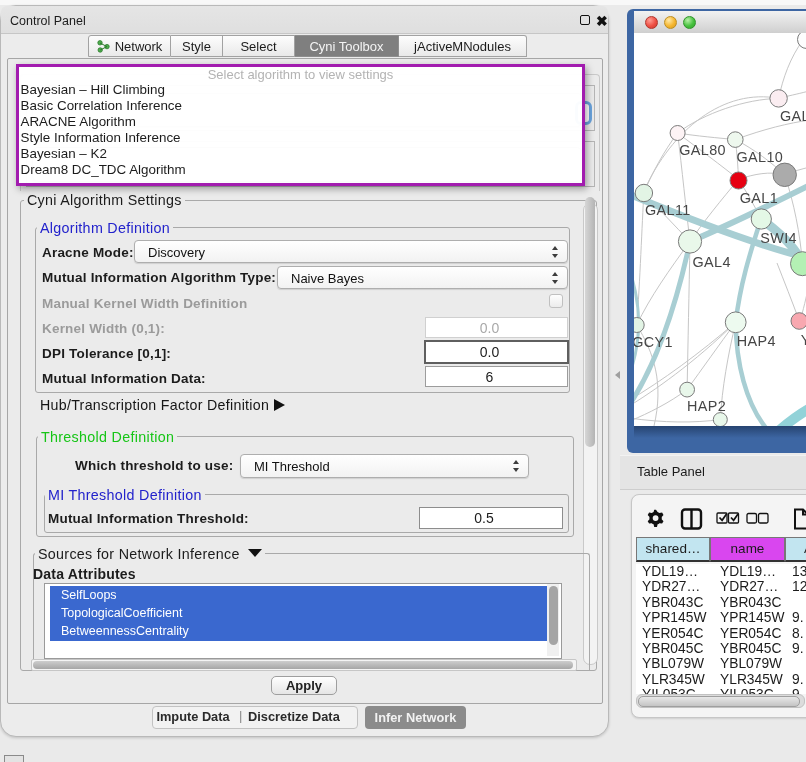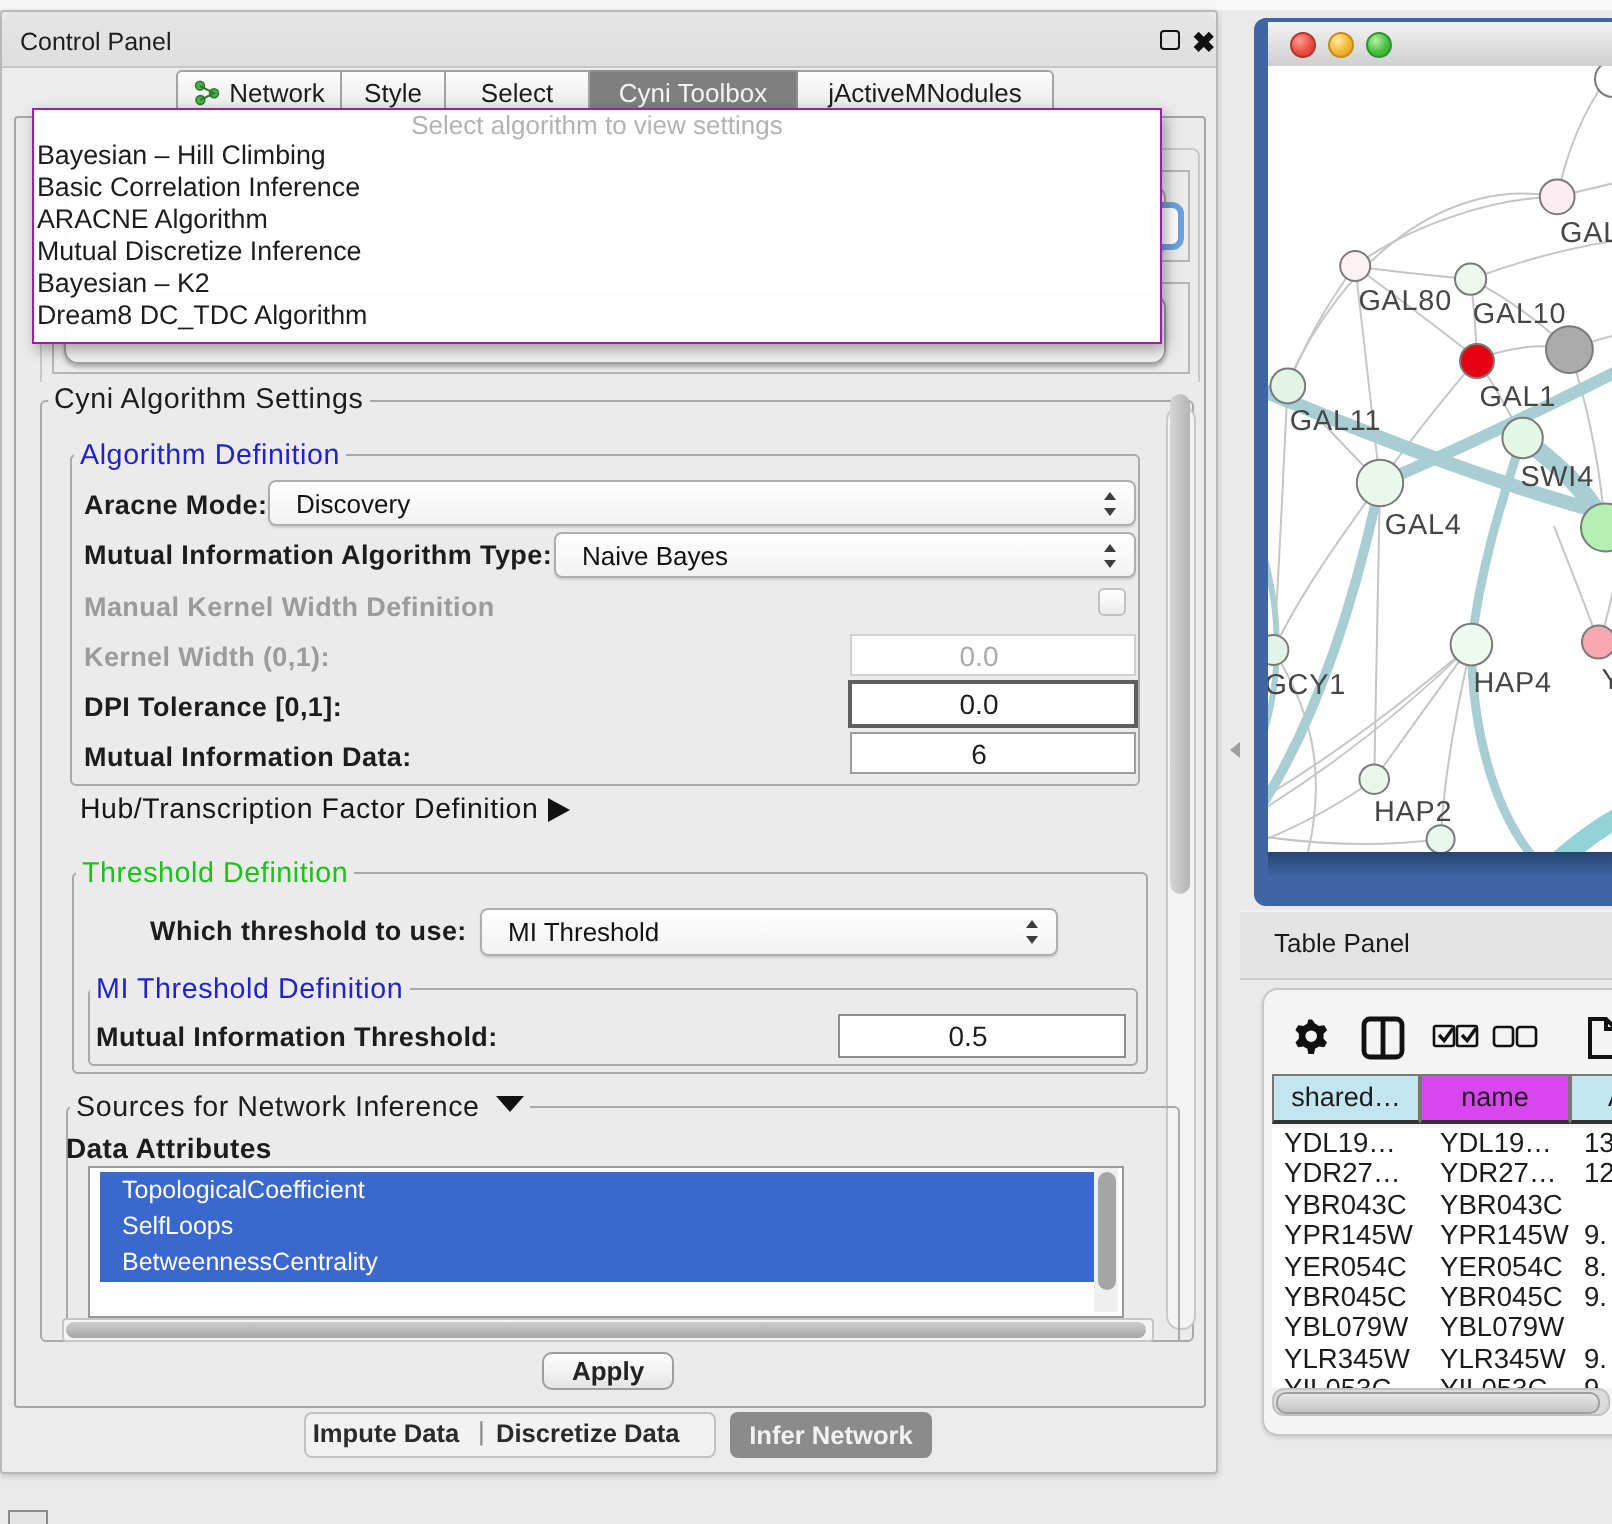--- a/index.html
+++ b/index.html
@@ -2,21 +2,21 @@
 <html><head>
 <meta charset="utf-8">
 <style>
 html,body{margin:0;padding:0}
 body{width:806px;height:762px;position:relative;overflow:hidden;background:#eaeaea;
   font-family:"Liberation Sans",sans-serif;font-size:13px;color:#1c1c1c;}
 .abs{position:absolute}
 .b{font-weight:bold}
 .gray{color:#9b9b9b}
 .cp{position:absolute;left:0px;top:5px;width:607px;height:730px;background:#ececec;
-  border:1px solid #b9b9b9;border-radius:2px;box-shadow:0 1px 3px rgba(0,0,0,.18)}
+  border:1px solid #b9b9b9;border-radius:16px;box-shadow:0 1px 3px rgba(0,0,0,.18)}
 .titlebar{position:absolute;left:0;top:0;width:100%;height:27px;
   background:linear-gradient(#e5e5e5,#dfdfdf);border-bottom:1px solid #c6c6c6;
   border-radius:6px 6px 0 0}
 .combo{position:absolute;border:1px solid #aeaeae;border-radius:4px;
   background:linear-gradient(#ffffff,#f2f2f2);box-shadow:0 1px 1px rgba(0,0,0,.12)}
 .combo .ct{position:absolute;left:13px;top:50%;transform:translateY(-50%);font-size:13px;color:#111}
 .spin{position:absolute;right:8px;top:50%;width:7px;height:12px;transform:translateY(-50%)}
 .spin:before{content:"";position:absolute;left:0;top:0;border-left:3.5px solid transparent;
   border-right:3.5px solid transparent;border-bottom:4.5px solid #3c3c3c}
 .spin:after{content:"";position:absolute;left:0;bottom:0;border-left:3.5px solid transparent;
@@ -103,44 +103,44 @@
 <div class="fs" style="left:44px;top:494px;width:523px;height:37px"></div>
 <div class="leg" style="left:45px;top:487px;color:#2222cc">MI Threshold Definition</div>
 <div class="lbl" style="left:48px;top:511px">Mutual Information Threshold:</div>
 <div class="inp" style="left:419px;top:507px;width:144px;height:22px;border:1px solid #8d8d8d">0.5</div>
 
 <div class="fs" style="left:33px;top:553px;width:555px;height:116px;border-bottom:none;border-radius:3px 3px 0 0"></div>
 <div class="leg" style="left:35px;top:546px">Sources for Network Inference <span style="display:inline-block;vertical-align:2px;margin-left:4px;width:0;height:0;border-top:8px solid #111;border-left:7px solid transparent;border-right:7px solid transparent"></span></div>
 <div class="lbl" style="left:33px;top:566px;font-size:14px">Data Attributes</div>
 <div class="abs" style="left:44px;top:583px;width:516px;height:74px;background:#fff;border:1px solid #9a9a9a;overflow:hidden">
   <div style="margin-top:1.5px;margin-left:5px">
+    <div style="height:18.4px;line-height:18.4px;background:#3a68cf;color:#fff;font-size:12.5px;padding-left:11px;width:487px">SelfLoops</div>
     <div style="height:18.4px;line-height:18.4px;background:#3a68cf;color:#fff;font-size:12.5px;padding-left:11px;width:487px">TopologicalCoefficient</div>
-    <div style="height:18.4px;line-height:18.4px;background:#3a68cf;color:#fff;font-size:12.5px;padding-left:11px;width:487px">SelfLoops</div>
     <div style="height:18.4px;line-height:18.4px;background:#3a68cf;color:#fff;font-size:12.5px;padding-left:11px;width:487px">BetweennessCentrality</div>
   </div>
 </div>
 <div class="abs" style="left:547px;top:584px;width:12px;height:72px;background:#f0f0f0"></div>
 <div class="abs" style="left:549px;top:586px;width:9px;height:59px;background:#a5a5a5;border-radius:4.5px"></div>
 
 <div class="abs" style="left:31px;top:659px;width:544px;height:10px;background:#f4f4f4;border:1px solid #c6c6c6;border-radius:2px"></div>
 <div class="abs" style="left:33px;top:660.5px;width:540px;height:8px;background:linear-gradient(#cdcdcd,#a6a6a6);border-radius:4px"></div>
 
 <div class="abs" style="left:271px;top:676px;width:64px;height:17px;border:1px solid #9e9e9e;border-radius:5px;background:linear-gradient(#ffffff,#e5e5e5);text-align:center;line-height:17px;font-size:13px;font-weight:bold;color:#222;white-space:nowrap">Apply</div>
 <div class="abs" style="left:152px;top:706px;width:204px;height:21px;background:#f2f2f2;border:1px solid #c2c2c2;border-radius:4px"></div>
 <div class="abs b" style="left:155px;top:709px;width:76px;text-align:center;font-size:12.8px;color:#2a2a2a;white-space:nowrap">Impute Data</div>
 <div class="abs" style="left:239px;top:708px;color:#888">|</div>
 <div class="abs b" style="left:248px;top:709px;width:107px;text-align:left;font-size:12.8px;color:#2a2a2a;white-space:nowrap">Discretize Data</div>
 <div class="abs b" style="left:365px;top:706px;width:101px;height:23px;background:#8b8b8b;border-radius:4px;color:#f2f2f2;text-align:center;line-height:23px;font-size:12.8px;white-space:nowrap">Infer Network</div>
 
-<div class="abs" style="left:16px;top:54px;width:563px;height:116px;background:rgba(255,255,255,.97);border:1px solid #a21caf;box-shadow:2px 3px 7px rgba(0,0,0,.35)">
+<div class="abs" style="left:16px;top:64px;width:563px;height:116px;background:rgba(255,255,255,.97);border:3px solid #a21caf;box-shadow:2px 3px 7px rgba(0,0,0,.35)">
   <div style="height:15px;line-height:15px;text-align:center;color:#b3b3b3;font-size:13px">Select algorithm to view settings</div>
   <div style="height:16px;line-height:16px;padding-left:1.5px;font-size:13.4px">Bayesian – Hill Climbing</div>
   <div style="height:16px;line-height:16px;padding-left:1.5px;font-size:13.4px">Basic Correlation Inference</div>
   <div style="height:16px;line-height:16px;padding-left:1.5px;font-size:13.4px;font-weight:normal">ARACNE Algorithm</div>
-  <div style="height:16px;line-height:16px;padding-left:1.5px;font-size:13.4px">Mutual Discretize Inference</div>
+  <div style="height:16px;line-height:16px;padding-left:1.5px;font-size:13.4px">Style Information Inference</div>
   <div style="height:16px;line-height:16px;padding-left:1.5px;font-size:13.4px">Bayesian – K2</div>
   <div style="height:16px;line-height:16px;padding-left:1.5px;font-size:13.4px">Dream8 DC_TDC Algorithm</div>
 </div>
 
 <div class="abs" style="left:4px;top:755px;width:18px;height:12px;border:1.5px solid #8a8a8a;background:#e3e3e3"></div>
 
 <div class="abs" style="left:615px;top:371px;width:0;height:0;border-right:5px solid #9f9f9f;border-top:4px solid transparent;border-bottom:4px solid transparent"></div>
 
 <div class="abs" style="left:627px;top:9px;width:179px;height:444px;background:#3d66a3;border-radius:6px 0 0 6px">
   <div class="abs" style="left:7px;top:2px;width:172px;height:22px;background:linear-gradient(#f2f2f2,#cfcfcf);border-bottom:1px solid #9a9a9a"></div>

